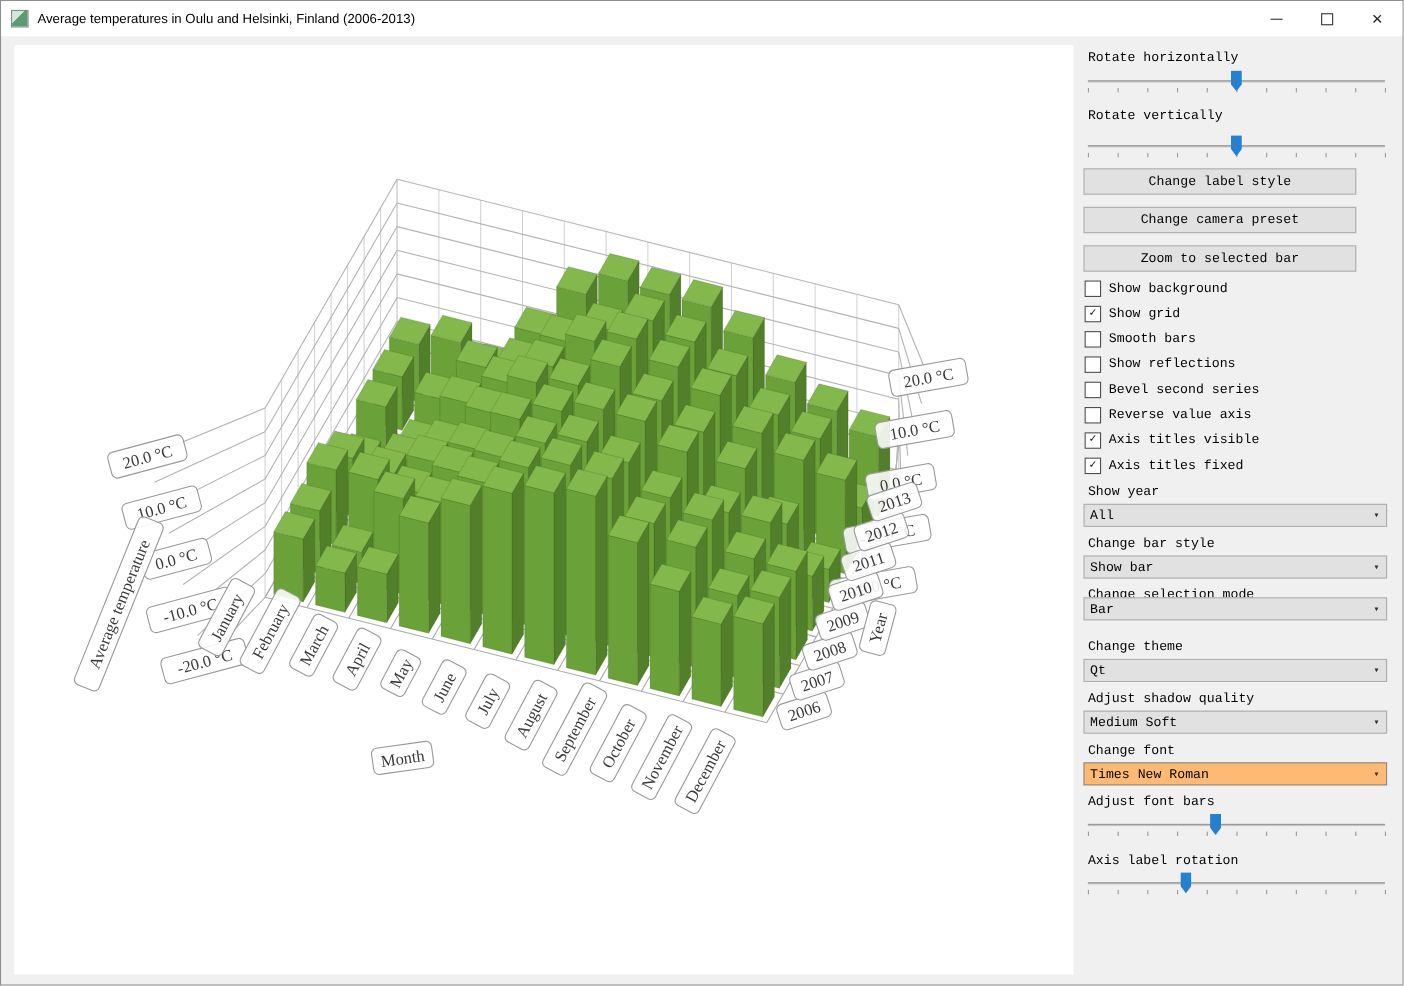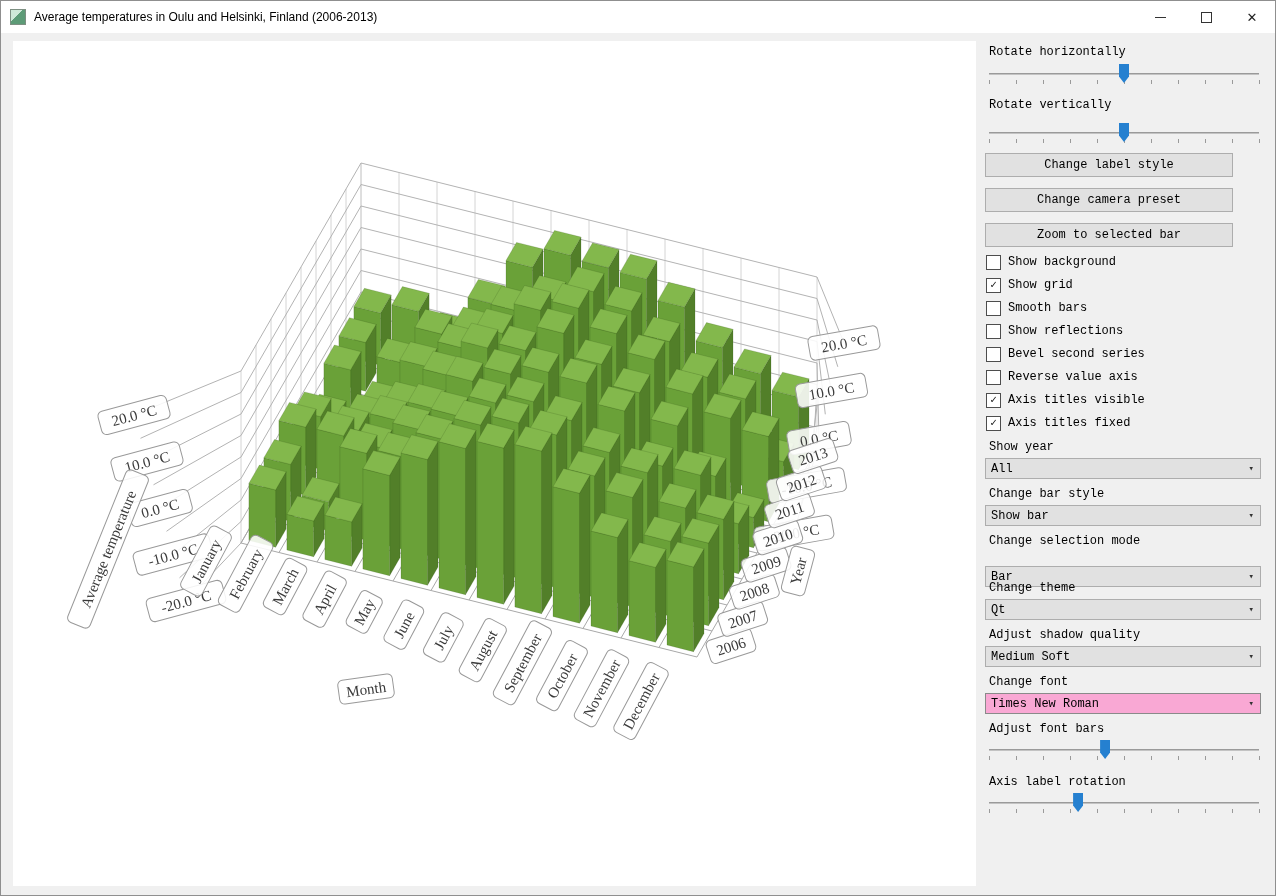--- a/index.html
+++ b/index.html
@@ -29,21 +29,21 @@
   .handle{position:absolute;top:1px;width:10px;height:19px;background:#2580d0;
           clip-path:polygon(0 0,100% 0,100% 66%,50% 100%,0 66%);}
   .cb-row{position:absolute;left:1px;height:20px;display:flex;align-items:center;gap:7px;}
   .cb-box{width:13px;height:13px;background:#fff;border:1px solid #4d4d4d;box-sizing:content-box;
           display:flex;align-items:center;justify-content:center;font-size:11px;line-height:11px;color:#111;}
   .cb-row .mark{visibility:hidden;}
   .cb-row.checked .mark{visibility:visible;}
   .combo{position:absolute;left:0;width:276px;height:21px;background:#e1e1e1;border:1px solid #adadad;
          box-sizing:border-box;display:flex;align-items:center;padding-left:5px;}
   .combo-arrow{margin-left:auto;margin-right:6px;font-size:9px;color:#333;}
-  .combo.font-combo{background:#f9a8d4;border-color:#8a8a8a;}
+  .combo.font-combo{background:#fdba74;border-color:#8a8a8a;}
 </style>
 </head>
 <body>
 
 <div class="window">
 
   <div class="titlebar">
     <div class="title-icon"></div>
     <div class="title-text">Average temperatures in Oulu and Helsinki, Finland (2006-2013)</div>
     <div class="win-btns">
@@ -859,21 +859,21 @@
       <span class="combo-arrow">▾</span>
     </div>
 
     <div class="ctl-label" style="top:446px">Change bar style</div>
     <div class="combo" style="top:464px">
       <span>Show bar</span>
       <span class="combo-arrow">▾</span>
     </div>
 
     <div class="ctl-label" style="top:493px">Change selection mode</div>
-    <div class="combo" style="top:525px">
+    <div class="combo" style="top:502px">
       <span>Bar</span>
       <span class="combo-arrow">▾</span>
     </div>
 
     <div class="ctl-label" style="top:540px">Change theme</div>
     <div class="combo" style="top:558px">
       <span>Qt</span>
       <span class="combo-arrow">▾</span>
     </div>
 

